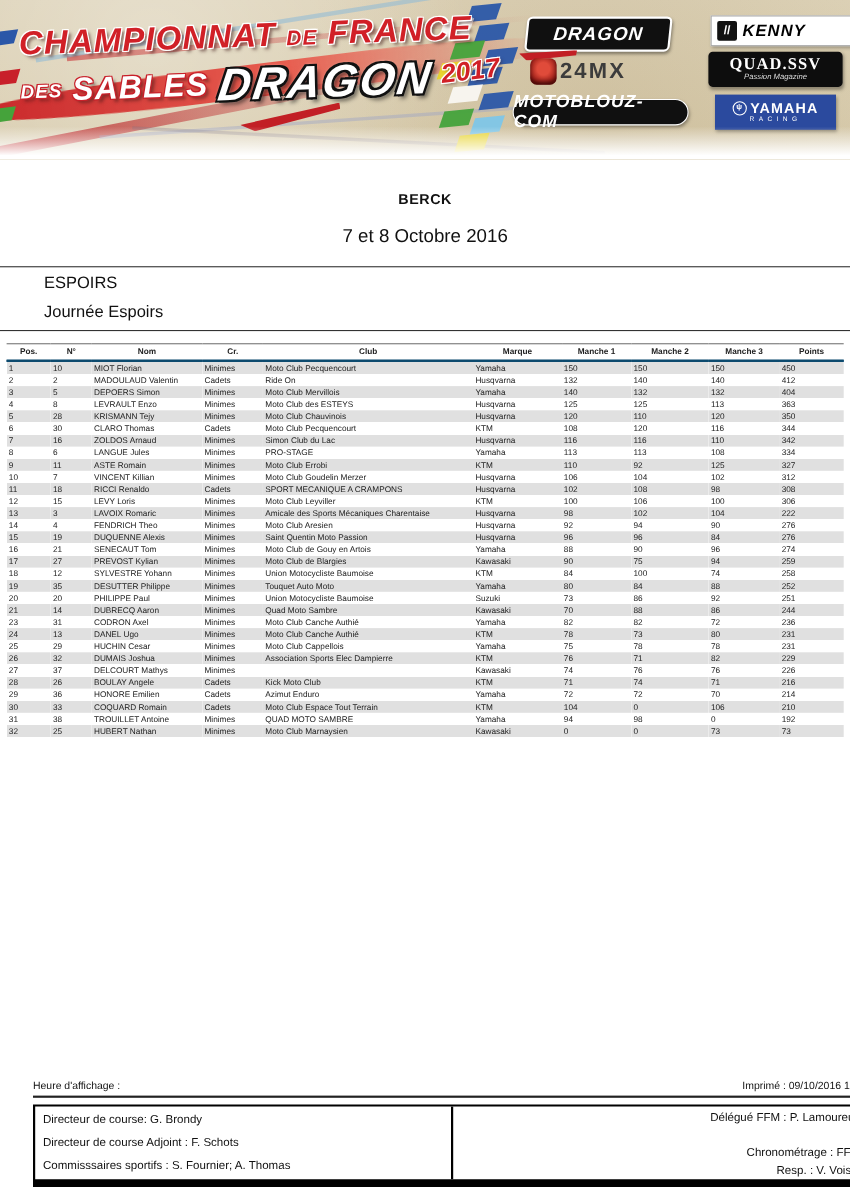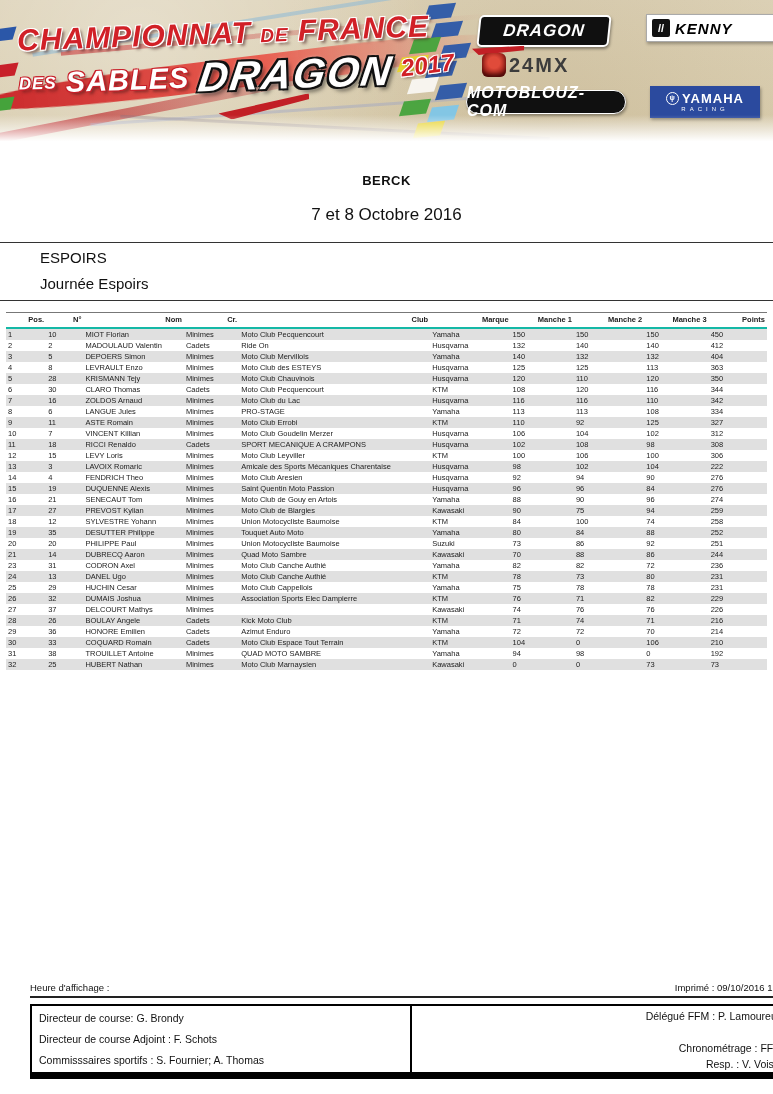--- a/index.html
+++ b/index.html
@@ -79,22 +79,22 @@
   .event-loc{margin-top:28px;text-align:center;font-size:13px;font-weight:700;letter-spacing:.5px;}
   .event-date{margin-top:17px;text-align:center;font-size:17px;}
   .rule{border-top:1px solid #333;margin-top:17px;}
   .cat-block{padding:3px 8px 1px;margin-left:32px;}
   .cat-title{font-size:15px;line-height:24px;}
   .cat-session{font-size:15px;line-height:27px;}
   .rule2{border-top:1px solid #333;margin-top:2px;}
 
   
   table.results{margin:11px 6px 0;width:761px;border-collapse:collapse;table-layout:fixed;font-size:7.5px;color:#222;}
-  table.results thead th{text-align:right;font-weight:700;padding:2px 2px 3px;border-top:1px solid #777;
-      border-bottom:2px solid #14b8a6;white-space:nowrap;overflow:hidden;}
+  table.results thead th{text-align:center;font-weight:700;padding:2px 2px 3px;border-top:1px solid #777;
+      border-bottom:2px solid #0c4a6e;white-space:nowrap;overflow:hidden;}
   table.results td{padding:0 2px;height:11px;line-height:11px;white-space:nowrap;overflow:hidden;}
   table.results tbody tr:nth-child(odd){background:#e0e0e0;}
 
   
   .footer{position:absolute;left:6px;top:982px;width:761px;padding-left:24px;}
   .meta-row{display:flex;justify-content:space-between;font-size:9.5px;line-height:12px;}
   .meta-rule{border-top:2px solid #222;margin:2px 0 1px;}
   .officials{margin-top:6px;border:2px solid #000;border-bottom:7px solid #000;display:flex;height:66px;}
   .ocell{flex:1;padding:2px 7px;font-size:10.5px;}
   .ocell + .ocell{border-left:2px solid #000;text-align:right;}
@@ -153,20 +153,24 @@
     <div class="sponsor sp-24mx">
       <span class="devil-icon"></span>
       <span class="mx-text">24MX</span>
     </div>
     <div class="sponsor sp-motoblouz">
       <span>MOTOBLOUZ-COM</span>
     </div>
     <div class="sponsor sp-kenny">
       <span class="kenny-icon">//</span>
       <span class="kenny-text">KENNY</span>
+    </div>
+    <div class="sponsor sp-quad">
+      <span class="quad-main">QUAD.SSV</span>
+      <span class="quad-sub">Passion Magazine</span>
     </div>
     <div class="sponsor sp-yamaha">
       <span class="yam-row">
         <span class="yam-icon">ψ</span>
         <span>YAMAHA</span>
       </span>
       <span class="yam-sub">RACING</span>
     </div>
   </header>
 
@@ -277,21 +281,21 @@
           <td>108</td>
           <td>120</td>
           <td>116</td>
           <td>344</td>
         </tr>
         <tr>
           <td>7</td>
           <td>16</td>
           <td>ZOLDOS Arnaud</td>
           <td>Minimes</td>
-          <td>Moto Club du Lac</td>
+          <td>Simon Club du Lac</td>
           <td>Husqvarna</td>
           <td>116</td>
           <td>116</td>
           <td>110</td>
           <td>342</td>
         </tr>
         <tr>
           <td>8</td>
           <td>6</td>
           <td>LANGUE Jules</td>

